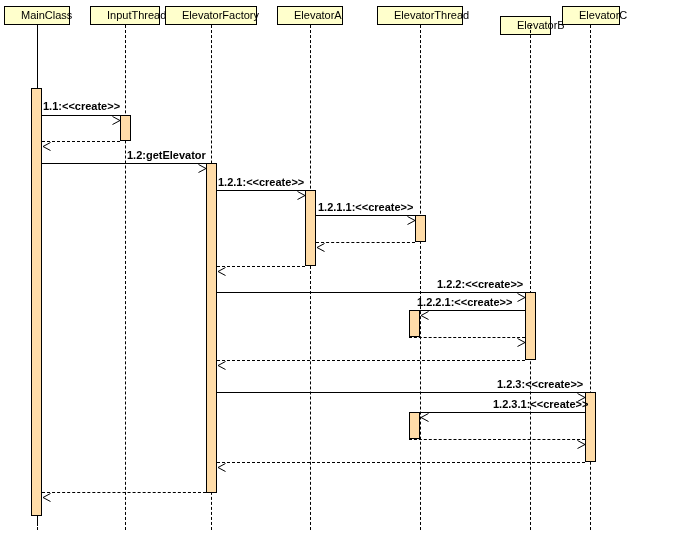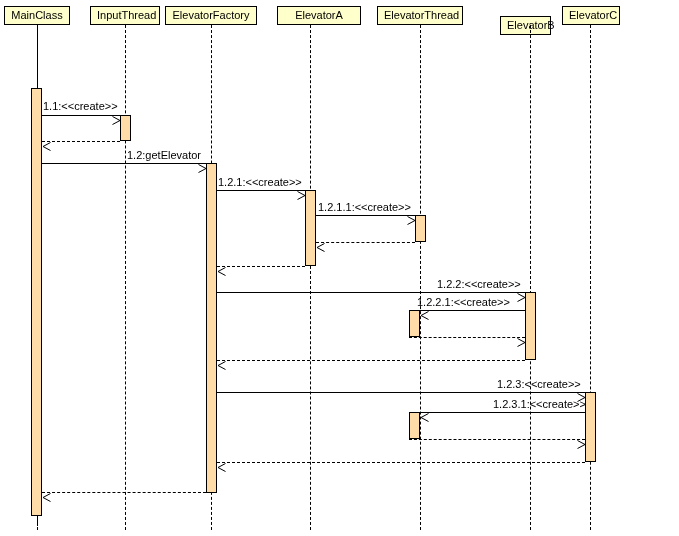--- a/index.html
+++ b/index.html
@@ -7,24 +7,24 @@
   #canvas{position:relative;width:679px;height:536px;background:#ffffff;overflow:hidden;}
 
   .lifeline-head{
     position:absolute;
     background:#ffffcc;
     border:1px solid #000000;
     color:#000000;
     font-size:11px;
     line-height:17px;
     height:19px;
-    text-align:center;
+    text-align:left;
     white-space:nowrap;
     box-sizing:border-box;
-    padding:0 6px;
+    padding:0 16px;
   }
   .lifeline-line{
     position:absolute;
     width:0;
     border-left:1px dashed #000000;
   }
   .lifeline-stub{
     position:absolute;
     width:0;
     border-left:1px solid #000000;
@@ -44,33 +44,34 @@
   .msg-line.dashed{
     border-top:1px dashed #000000;
   }
   .arrow-open{position:absolute;}
   .msg-label{
     position:absolute;
     font-size:11px;
     color:#000000;
     white-space:nowrap;
     line-height:12px;
+    font-weight:bold;
   }
 </style>
 </head>
 <body>
 
 <div id="canvas" style="width: 679px; height: 536px;">
     <div class="lifeline-head" style="left: 4px; top: 6px; width: 66px;">MainClass</div>
     <div class="lifeline-line" style="left: 37px; top: 25px; height: 505px;"></div>
     <div class="lifeline-head" style="left: 90px; top: 6px; width: 70px;">InputThread</div>
     <div class="lifeline-line" style="left: 125px; top: 25px; height: 505px;"></div>
     <div class="lifeline-head" style="left: 165px; top: 6px; width: 92px;">ElevatorFactory</div>
     <div class="lifeline-line" style="left: 211px; top: 25px; height: 505px;"></div>
-    <div class="lifeline-head" style="left: 277px; top: 6px; width: 84px;">ElevatorA</div>
+    <div class="lifeline-head" style="left: 277px; top: 6px; width: 66px;">ElevatorA</div>
     <div class="lifeline-line" style="left: 310px; top: 25px; height: 505px;"></div>
     <div class="lifeline-head" style="left: 377px; top: 6px; width: 86px;">ElevatorThread</div>
     <div class="lifeline-line" style="left: 420px; top: 25px; height: 505px;"></div>
     <div class="lifeline-head" style="left: 500px; top: 6px; width: 51px; margin-top: 10px;">ElevatorB</div>
     <div class="lifeline-line" style="left: 530px; top: 25px; height: 505px;"></div>
     <div class="lifeline-head" style="left: 562px; top: 6px; width: 58px;">ElevatorC</div>
     <div class="lifeline-line" style="left: 590px; top: 25px; height: 505px;"></div>
     <div class="activation" style="left: 31px; top: 88px; width: 11px; height: 428px;"></div>
     <div class="activation" style="left: 120px; top: 115px; width: 11px; height: 26px;"></div>
     <div class="activation" style="left: 206px; top: 163px; width: 11px; height: 330px;"></div>

